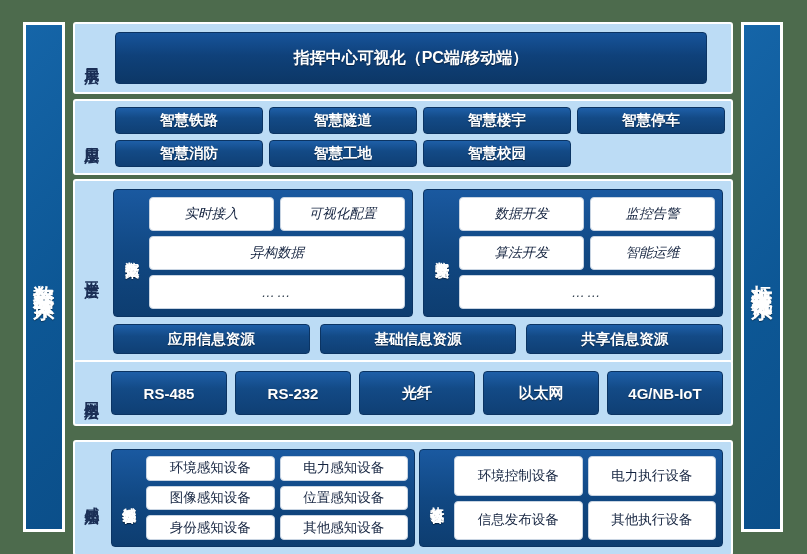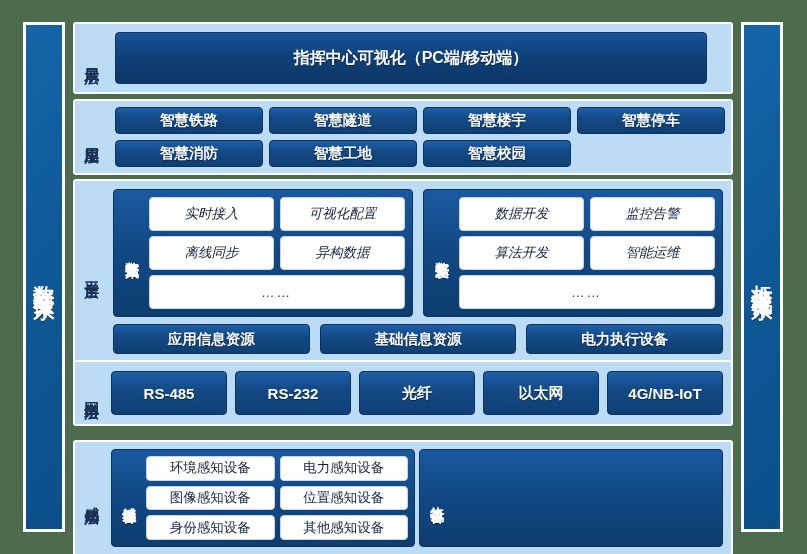--- a/index.html
+++ b/index.html
@@ -178,21 +178,20 @@
           <div class="plat-top">
 
             <div class="plat-panel">
               <div class="plat-panel-label">数据汇聚</div>
               <div class="plat-items">
                 <div class="plat-row">
                   <div class="whitebox">实时接入</div>
                   <div class="whitebox">可视化配置</div>
                 </div>
                 <div class="plat-row">
-                  <div class="whitebox">离线同步</div>
                   <div class="whitebox">异构数据</div>
                 </div>
                 <div class="plat-row full">
                   <div class="whitebox">……</div>
                 </div>
               </div>
             </div>
 
             <div class="plat-panel">
               <div class="plat-panel-label">数据开发</div>
@@ -209,21 +208,21 @@
                   <div class="whitebox">……</div>
                 </div>
               </div>
             </div>
 
           </div>
 
           <div class="plat-bottom">
             <div class="navy">应用信息资源</div>
             <div class="navy">基础信息资源</div>
-            <div class="navy">电力执行设备</div>
+            <div class="navy">共享信息资源</div>
           </div>
 
         </div>
       </div>
     </div>
 
     <div class="layer" id="layer-net">
       <div class="layer-label">网络层</div>
       <div class="layer-body">
         <div class="net-grid">
@@ -248,20 +247,26 @@
               <div class="whitebox">电力感知设备</div>
               <div class="whitebox">图像感知设备</div>
               <div class="whitebox">位置感知设备</div>
               <div class="whitebox">身份感知设备</div>
               <div class="whitebox">其他感知设备</div>
             </div>
           </div>
 
           <div class="sense-panel">
             <div class="sense-panel-label">执行设备</div>
+            <div class="sense-items r2">
+              <div class="whitebox">环境控制设备</div>
+              <div class="whitebox">电力执行设备</div>
+              <div class="whitebox">信息发布设备</div>
+              <div class="whitebox">其他执行设备</div>
+            </div>
           </div>
 
         </div>
       </div>
     </div>
 
   </div>
 </div>
 
 </body></html>

